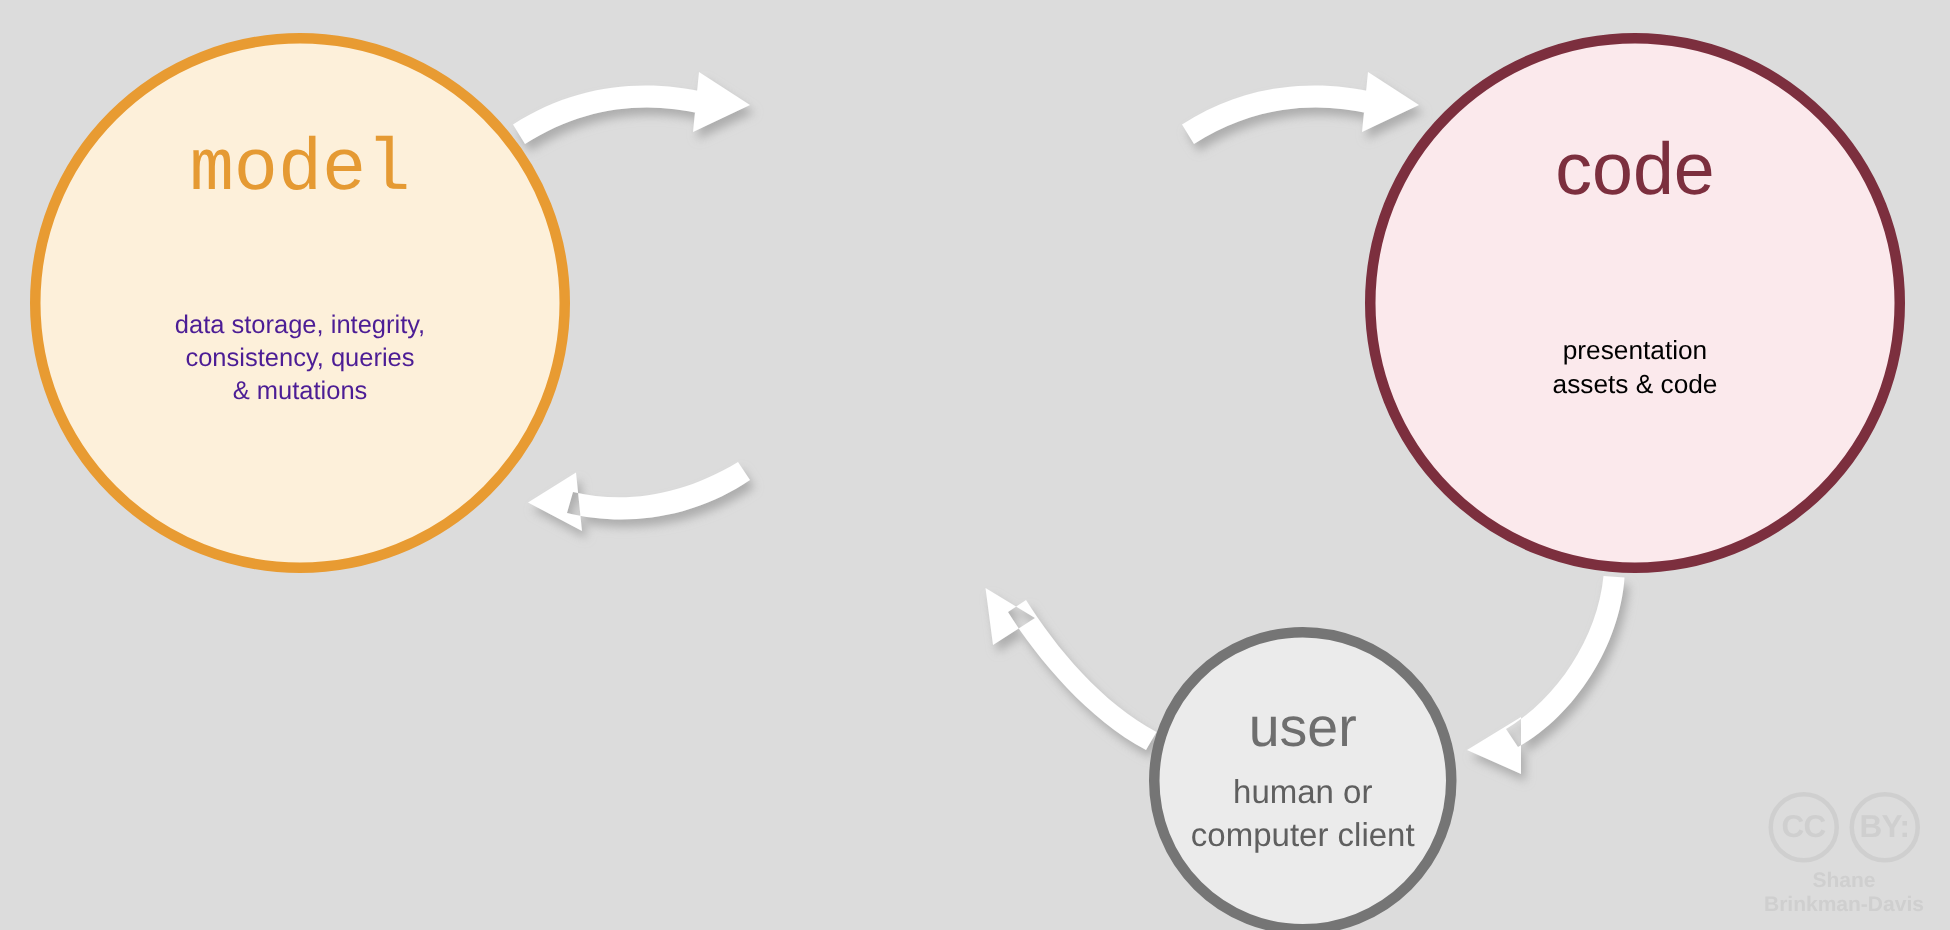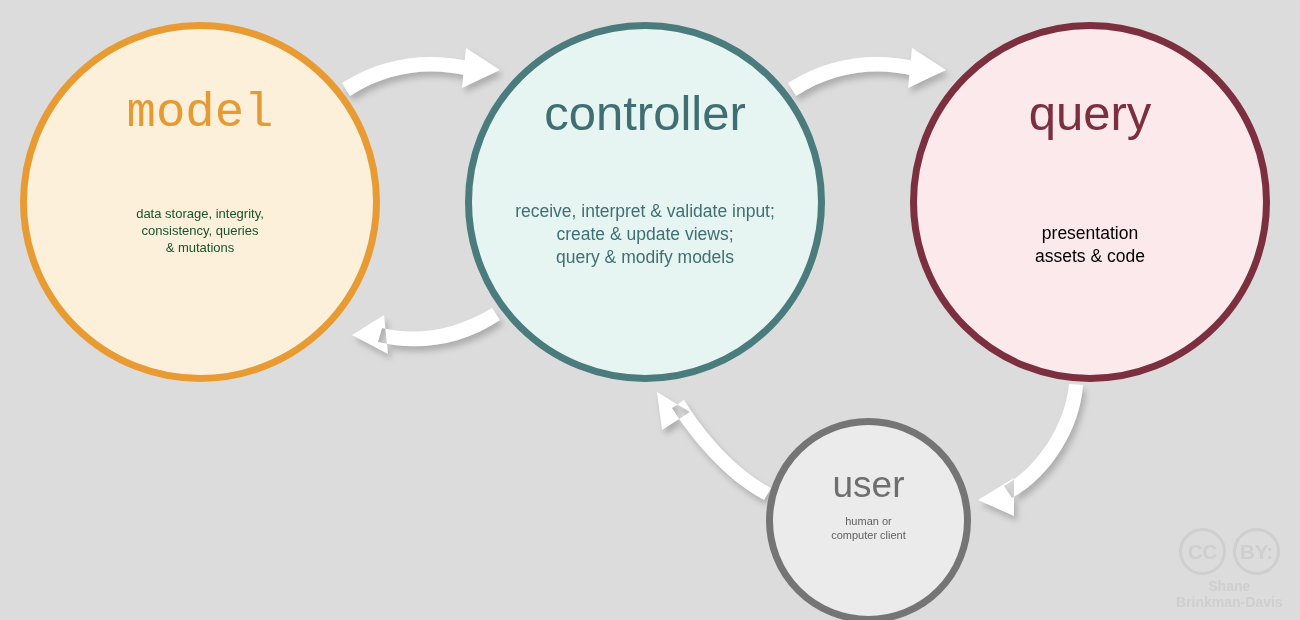--- a/index.html
+++ b/index.html
@@ -33,21 +33,21 @@
     white-space:pre-line;
   }
 
   
   #node-model{
     left:20px;top:22px;width:360px;height:360px;
     background:#fdf0da;
     border:7px solid #e89b32;
   }
   #node-model .title{color:#e59a33;font-size:49px;margin-top:60px;font-family:Liberation Mono, monospace;}
-  #node-model .desc{color:#14532d;font-size:13px;margin-top:68px;}
+  #node-model .desc{color:#4c1d95;font-size:17px;margin-top:68px;}
 
   
   #node-controller{
     left:465px;top:22px;width:360px;height:360px;
     background:#e6f4f2;
     border:7px solid #4a7b7d;
   }
   #node-controller .title{color:#3f6f72;font-size:49px;margin-top:60px;}
   #node-controller .desc{color:#3f6f72;font-size:17.5px;margin-top:62px;}
 
@@ -61,21 +61,21 @@
   #node-view .desc{color:#000000;font-size:17.5px;margin-top:84px;}
 
   
   #node-user{
     left:766px;top:418px;width:205px;height:205px;
     background:#ebebeb;
     border:7px solid #757575;
     align-items:center;
   }
   #node-user .title{color:#6e6e6e;font-size:37px;margin-top:41px;}
-  #node-user .desc{color:#5f5f5f;font-size:11px;margin-top:11px;}
+  #node-user .desc{color:#5f5f5f;font-size:22px;margin-top:11px;}
 
   
   #attribution{
     position:absolute;left:1176px;top:528px;
     z-index:3;
     display:flex;flex-direction:column;align-items:center;
   }
   .cc-badges{display:flex;gap:7px;}
   .cc-badge{
     width:47px;height:47px;border-radius:50%;
@@ -148,29 +148,23 @@
     </g>
   </svg>
 
   <div class="node" id="node-model">
     <div class="title">model</div>
     <div class="desc">data storage, integrity,
 consistency, queries
 &amp; mutations</div>
   </div>
 
-  <div class="node" id="node-controller">
-    <div class="title">controller</div>
-    <div class="desc">receive, interpret &amp; validate input;
-create &amp; update views;
-query &amp; modify models</div>
-  </div>
 
   <div class="node" id="node-view">
-    <div class="title">query</div>
+    <div class="title">code</div>
     <div class="desc">presentation
 assets &amp; code</div>
   </div>
 
   <div class="node" id="node-user">
     <div class="title">user</div>
     <div class="desc">human or
 computer client</div>
   </div>
 

